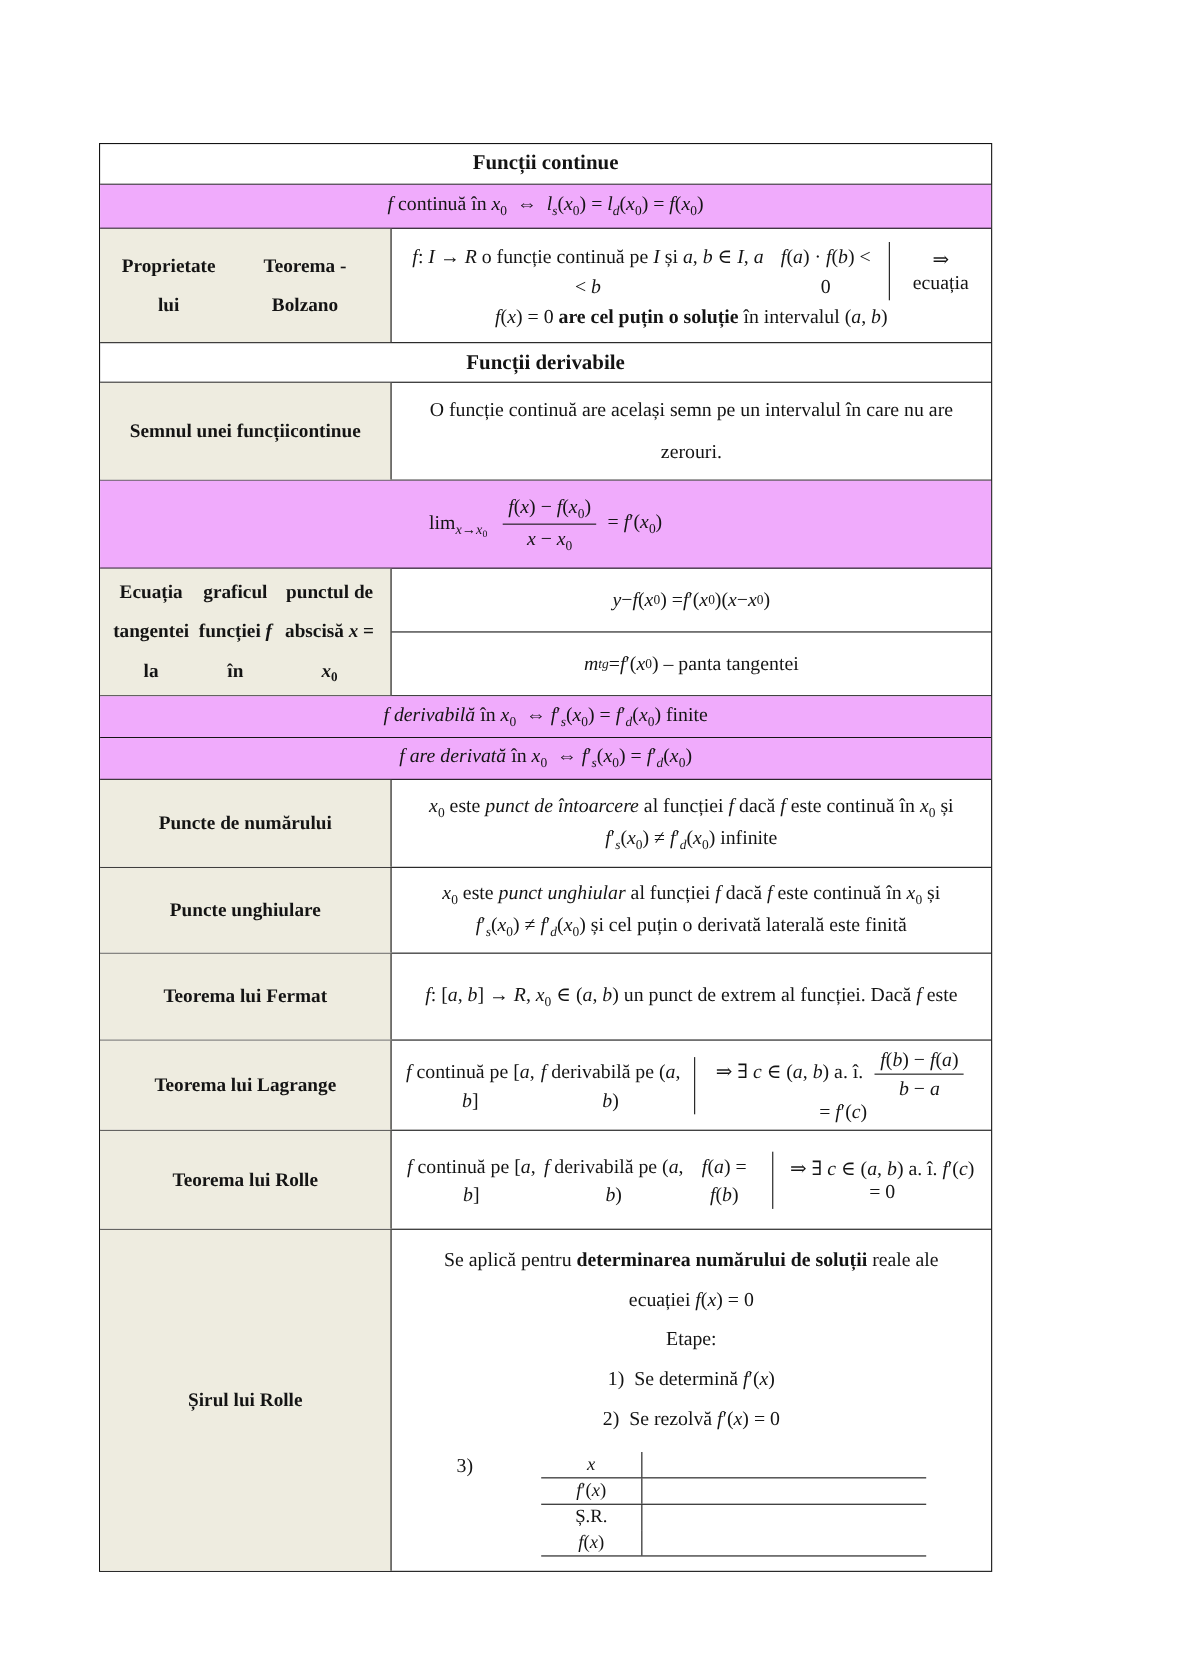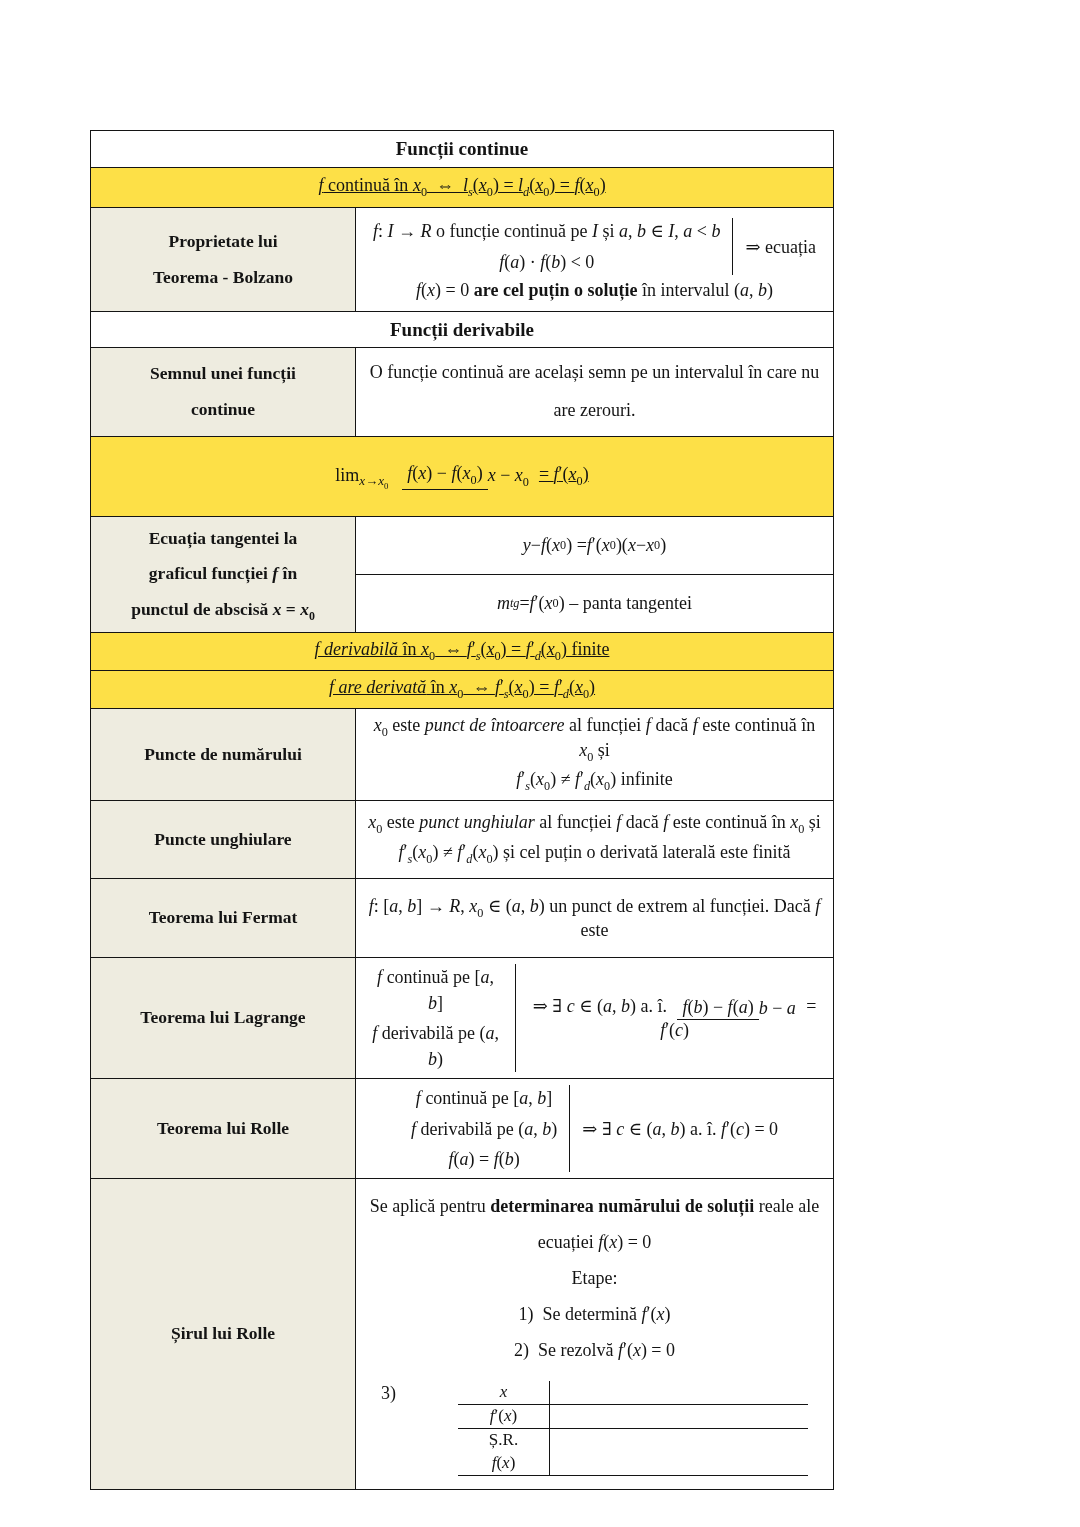--- a/index.html
+++ b/index.html
@@ -3,54 +3,54 @@
 <meta charset="utf-8">
 <style>
   html,body { margin:0; padding:0; background:#ffffff; }
   body {
     width:1080px; height:1527px;
     font-family:"Liberation Serif","DejaVu Serif",serif;
     color:#141414;
   }
   .page { position:relative; width:1080px; height:1527px; background:#fff; }
   .tbl {
-    position:absolute; left:90px; top:130px; width:744px;
+    position:absolute; left:90px; top:130px; width:812px;
     border:1.5px solid #141414; box-sizing:border-box; background:#fff;
   }
   .row { border-bottom:1.5px solid #141414; box-sizing:border-box; display:flex; }
   .row:last-child { border-bottom:none; }
   .head { align-items:center; justify-content:center; font-weight:bold; font-size:19px; }
-  .band { background:#fde047;text-decoration:underline; }
+  .band { background:#f0abfc; }
   .formula { align-items:center; justify-content:center; text-align:center; font-size:18px; }
   .split { align-items:stretch; }
   .lcell {
     width:265px; flex:0 0 265px; background:#eeece0;
     border-right:1.5px solid #141414;
-    display:flex; flex-direction:column; align-items:center; justify-content:center;
+    display:flex; flex-direction:row; align-items:center; justify-content:center;
     font-weight:bold; font-size:17.5px; line-height:2.05; text-align:center;
     box-sizing:border-box; padding:4px 8px;
   }
   .rcell {
     flex:1 1 auto; display:flex; flex-direction:column;
     align-items:center; justify-content:center;
     font-size:18px; padding:6px 12px; box-sizing:border-box; gap:5px;
     text-align:center;
   }
   .rcell.nopad { padding:0; gap:0; }
   .subrow { flex:1 1 50%; width:100%; display:flex; align-items:center; justify-content:center; box-sizing:border-box; }
   .subrow + .subrow { border-top:1.5px solid #141414; }
   sub { font-size:68%; }
   .sysline { display:flex; align-items:center; gap:12px; }
   .sys {
-    display:flex; flex-direction:column; align-items:center; gap:4px;
+    display:flex; flex-direction:row; align-items:center; gap:4px;
     padding-right:12px; border-right:1.7px solid #141414; line-height:1.45;
   }
   .mlim { display:inline-flex; flex-direction:row; align-items:center; margin-right:8px; vertical-align:middle; line-height:1.1; }
   .mlim-sub { font-size:13px; line-height:1;margin-top:12px; }
-  .frac { display:inline-flex; flex-direction:row; align-items:center; vertical-align:middle; margin:0 6px; line-height:1.25; }
+  .frac { display:inline-flex; flex-direction:column; align-items:center; vertical-align:middle; margin:0 6px; line-height:1.25; }
   .frac .num { border-bottom:1.4px solid #141414; padding:0 5px 1px; }
   .frac .den { padding-top:1px; }
   .meq { margin-left:4px; }
   .sr-line { margin:5px 0; }
   .sr-step { margin:5px 0; }
   .step3line { display:flex; align-items:flex-start; gap:62px; margin-top:10px; align-self:center; }
   .step3 { font-size:18px; padding-top:2px; }
   .mini { display:flex; flex-direction:column; }
   .mini-row { display:flex; align-items:stretch; }
   .mini-row.lined { border-bottom:1.5px solid #141414; }

